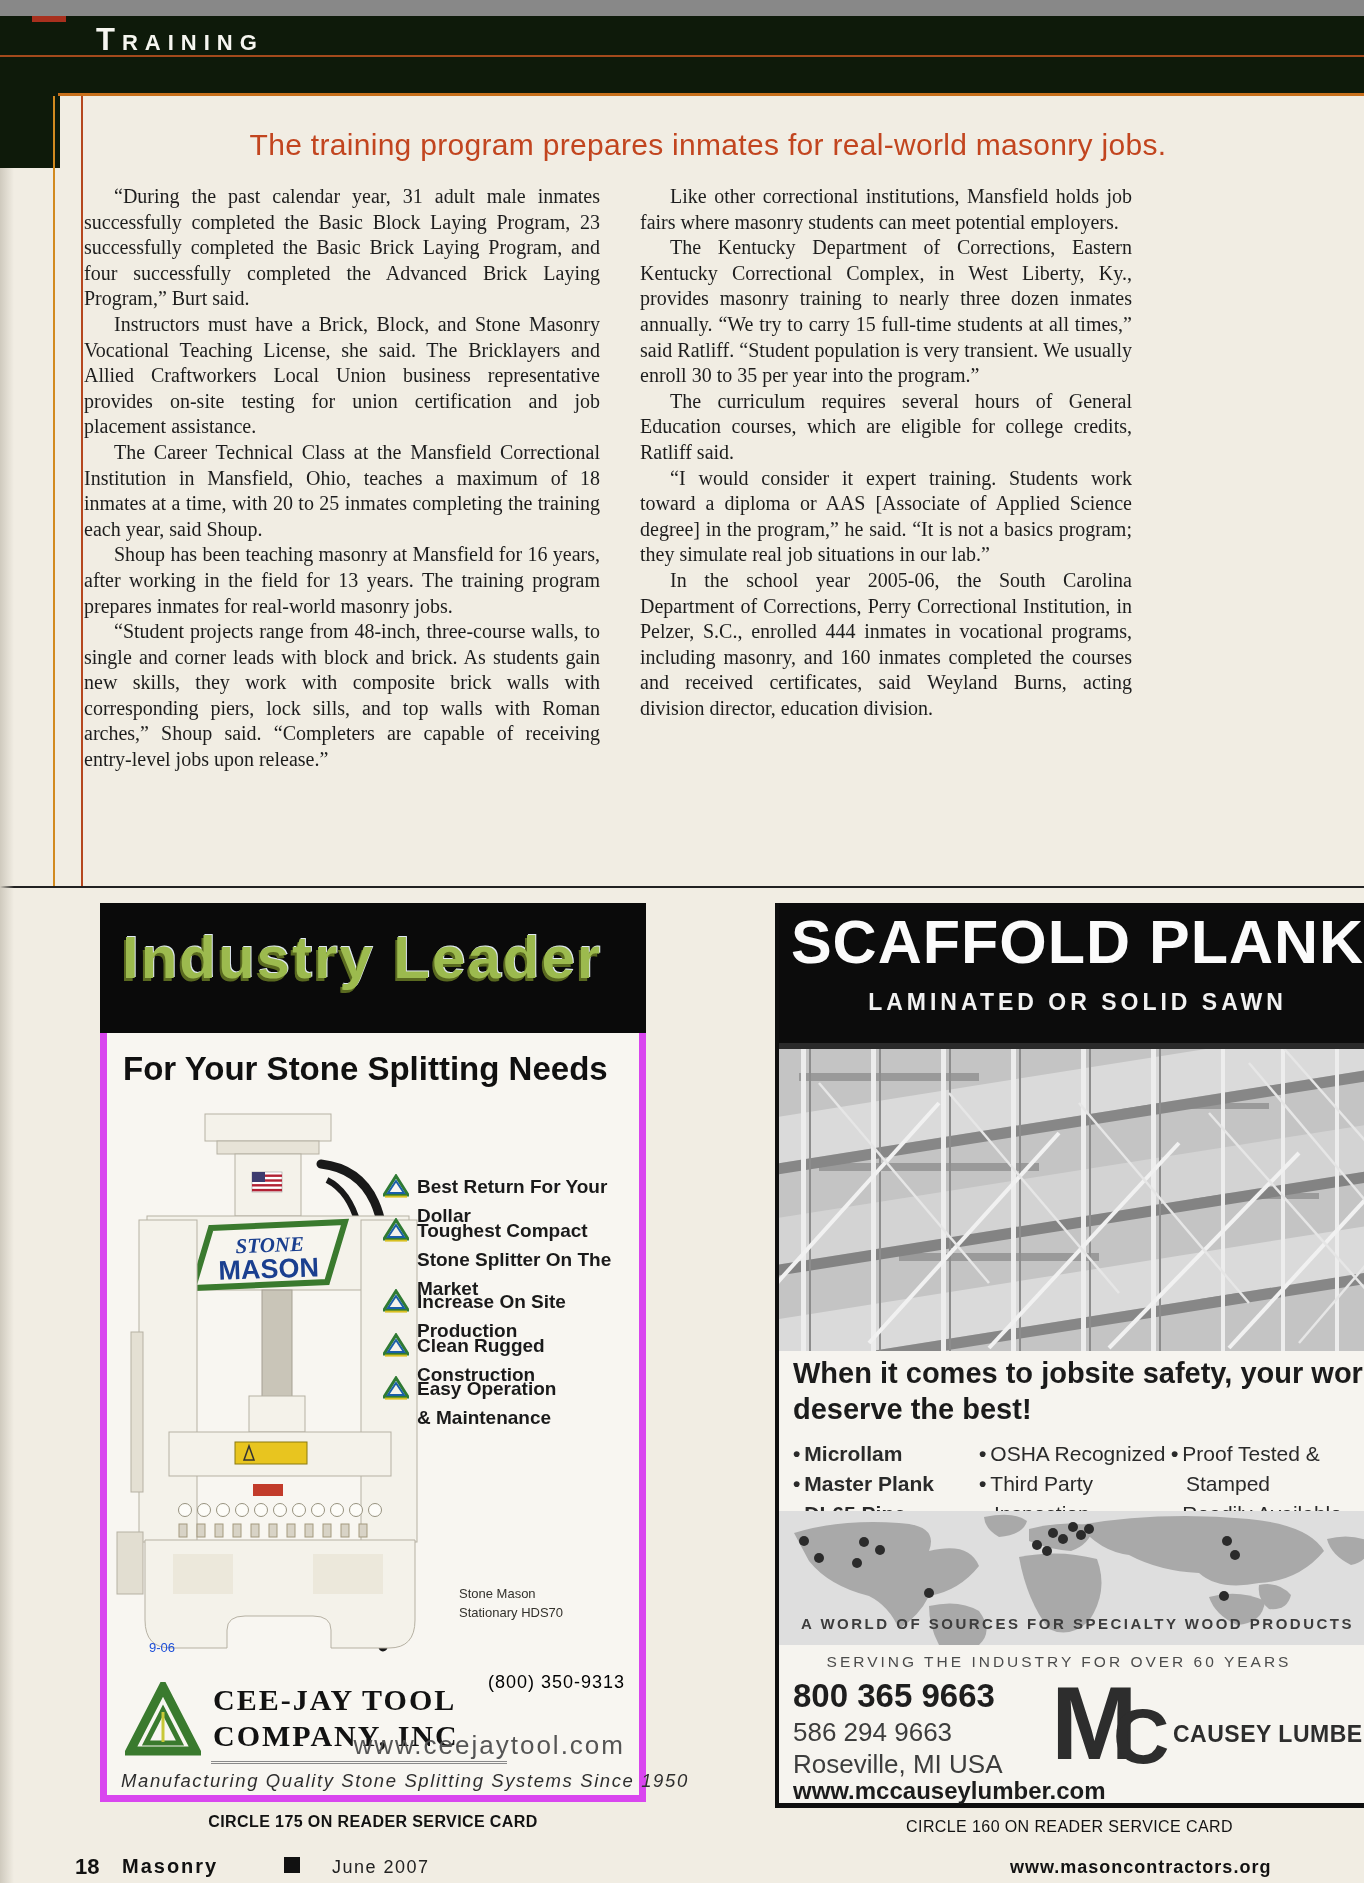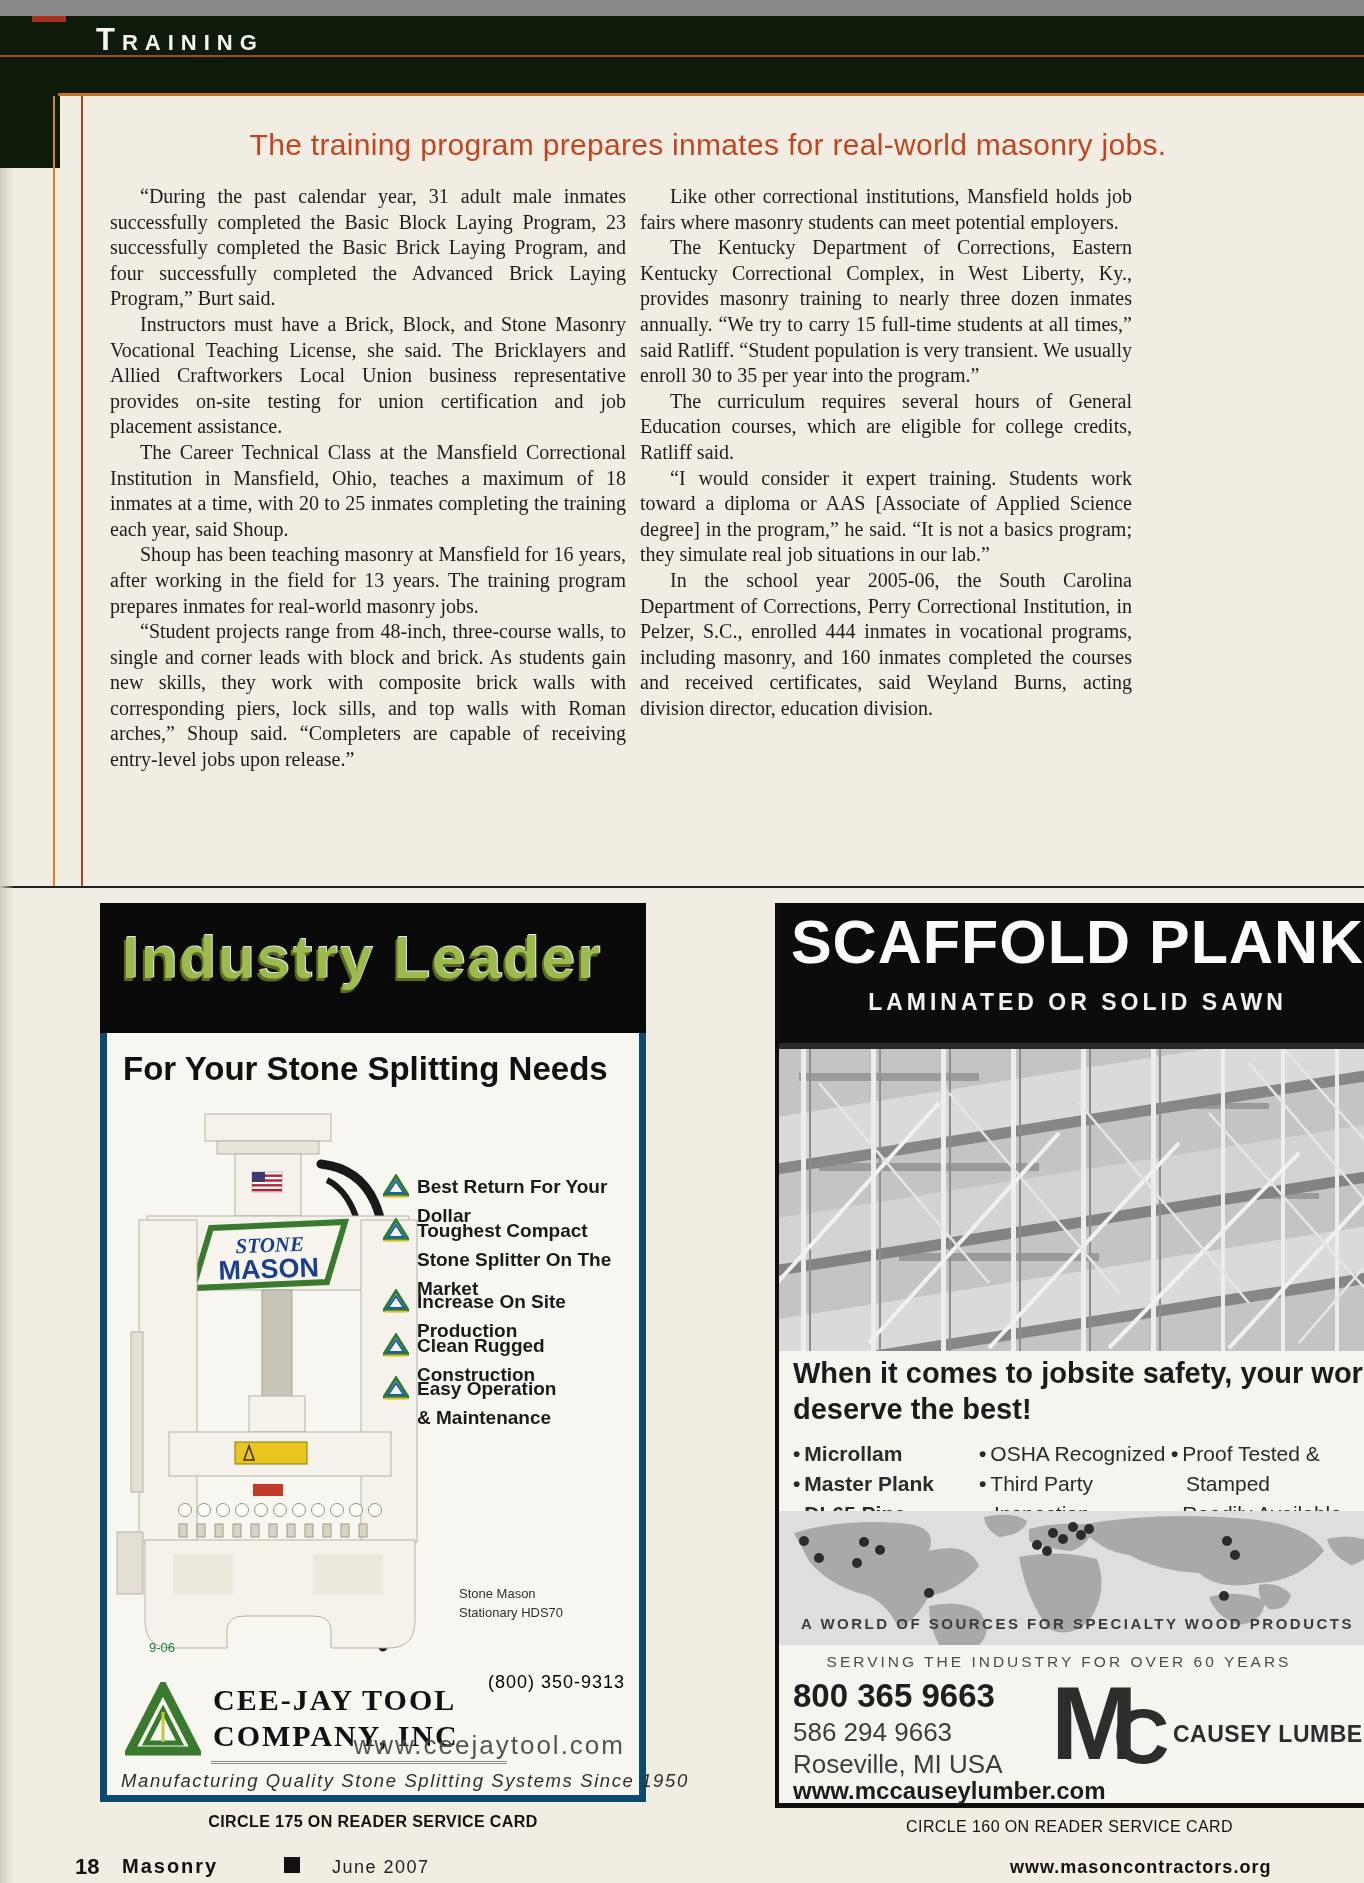--- a/index.html
+++ b/index.html
@@ -22,38 +22,38 @@
   .vline1 { position:absolute; left:53px; top:80px; width:2px; height:790px; background:#d28a20; z-index:2; }
   .vline2 { position:absolute; left:81px; top:80px; width:2px; height:790px; background:#b5471f; z-index:2; }
 
   .pull-quote { position:absolute; left:60px; right:8px; top:112px; text-align:center;
     font-size:30px; color:#c2451f; letter-spacing:.3px; }
 
   
   .col { position:absolute; top:168px; font-family:"Liberation Serif", serif;
     font-size:20px; line-height:25.6px; color:#1d1d1d; text-align:justify; }
   .col p { text-indent:30px; }
-  .col-left  { left:110px;  width:516px; }
+  .col-left  { left:84px;  width:516px; }
   .col-right { left:640px; width:492px; }
 
   .ads-divider { position:absolute; left:0; top:870px; width:100%; height:2px; background:#222; }
 
   
   .ceejay { position:absolute; left:100px; top:887px; width:546px; height:899px;
-    background:#f8f6f1; border:7px solid #0c4a6e; z-index:2; }
+    background:#f8f6f1; border:7px solid #d946ef; z-index:2; }
   .cj-banner { position:absolute; left:-7px; top:-7px; width:546px; height:130px; background:#0a0a0a; }
   .cj-banner-text { position:absolute; left:22px; top:20px; font-size:60px; font-weight:bold;
     letter-spacing:2px; color:#9cba4e; text-shadow:-2px 3px 0 #5a6a20, 1px -1px 0 #dfe8f2; }
   .cj-headline { position:absolute; left:16px; top:140px; font-size:33px; font-weight:bold; color:#101010; }
   .cj-machine { position:absolute; left:6px; top:192px; }
   .cj-bullets { position:absolute; left:310px; top:0; }
   .cj-bullet { position:absolute; left:0; width:240px; font-size:19px; font-weight:bold; color:#1a1a1a; line-height:29px; }
   .cj-bullet .ic { position:absolute; left:-34px; top:2px; }
   .cj-b2 { display:block; margin-left:0; }
-  .photo-code { position:absolute; left:42px; top:730px; font-size:13px; color:#15803d; }
+  .photo-code { position:absolute; left:42px; top:730px; font-size:13px; color:#1d4ed8; }
   .cj-caption { position:absolute; left:352px; top:674px; font-size:13px; color:#33312c; line-height:19px; }
   .cj-logo { position:absolute; left:18px; top:772px; }
   .cj-company { position:absolute; left:106px; top:772px; font-family:"Liberation Serif", serif;
     font-size:30px; font-weight:bold; letter-spacing:2px; color:#121212; line-height:36px; }
   .cj-phone { position:absolute; right:14px; top:762px; font-size:18px; color:#000000; letter-spacing:1px; }
   .cj-rule { position:absolute; left:104px; top:851px; width:296px; height:3px;
     border-top:1px solid #8a8a8a; border-bottom:1px solid #8a8a8a; }
   .cj-site { position:absolute; right:14px; top:820px; font-size:26px; color:#555; letter-spacing:2px; }
   .cj-tagline { position:absolute; left:14px; right:8px; top:860px; font-size:18.5px; font-style:italic;
     letter-spacing:1.6px; color:#2e2e2e; white-space:nowrap; }

